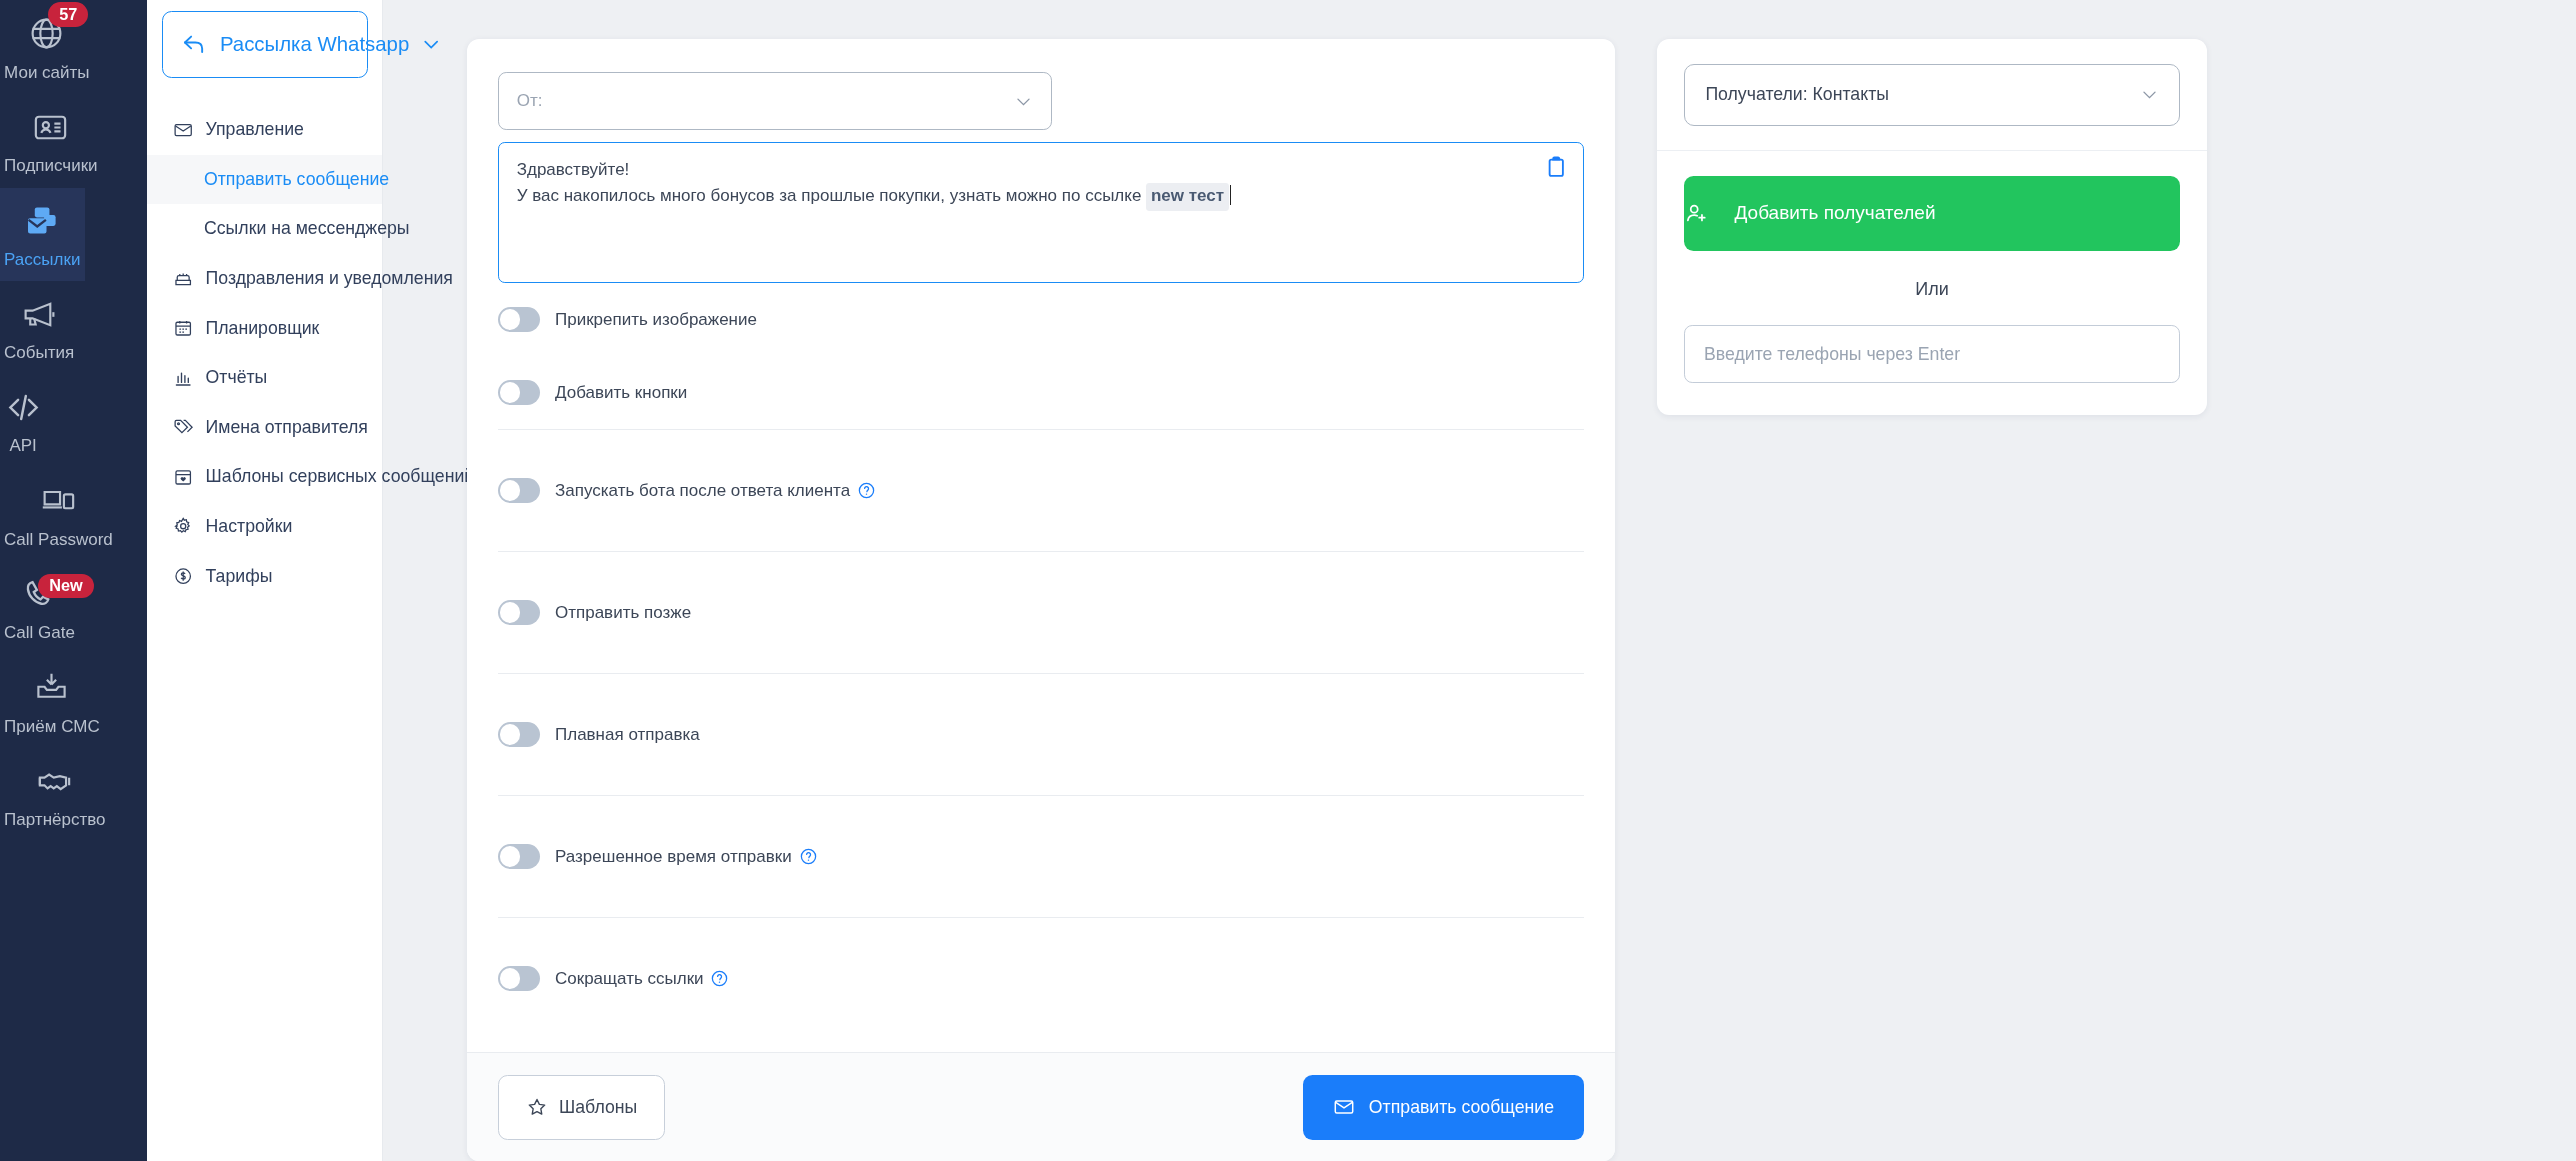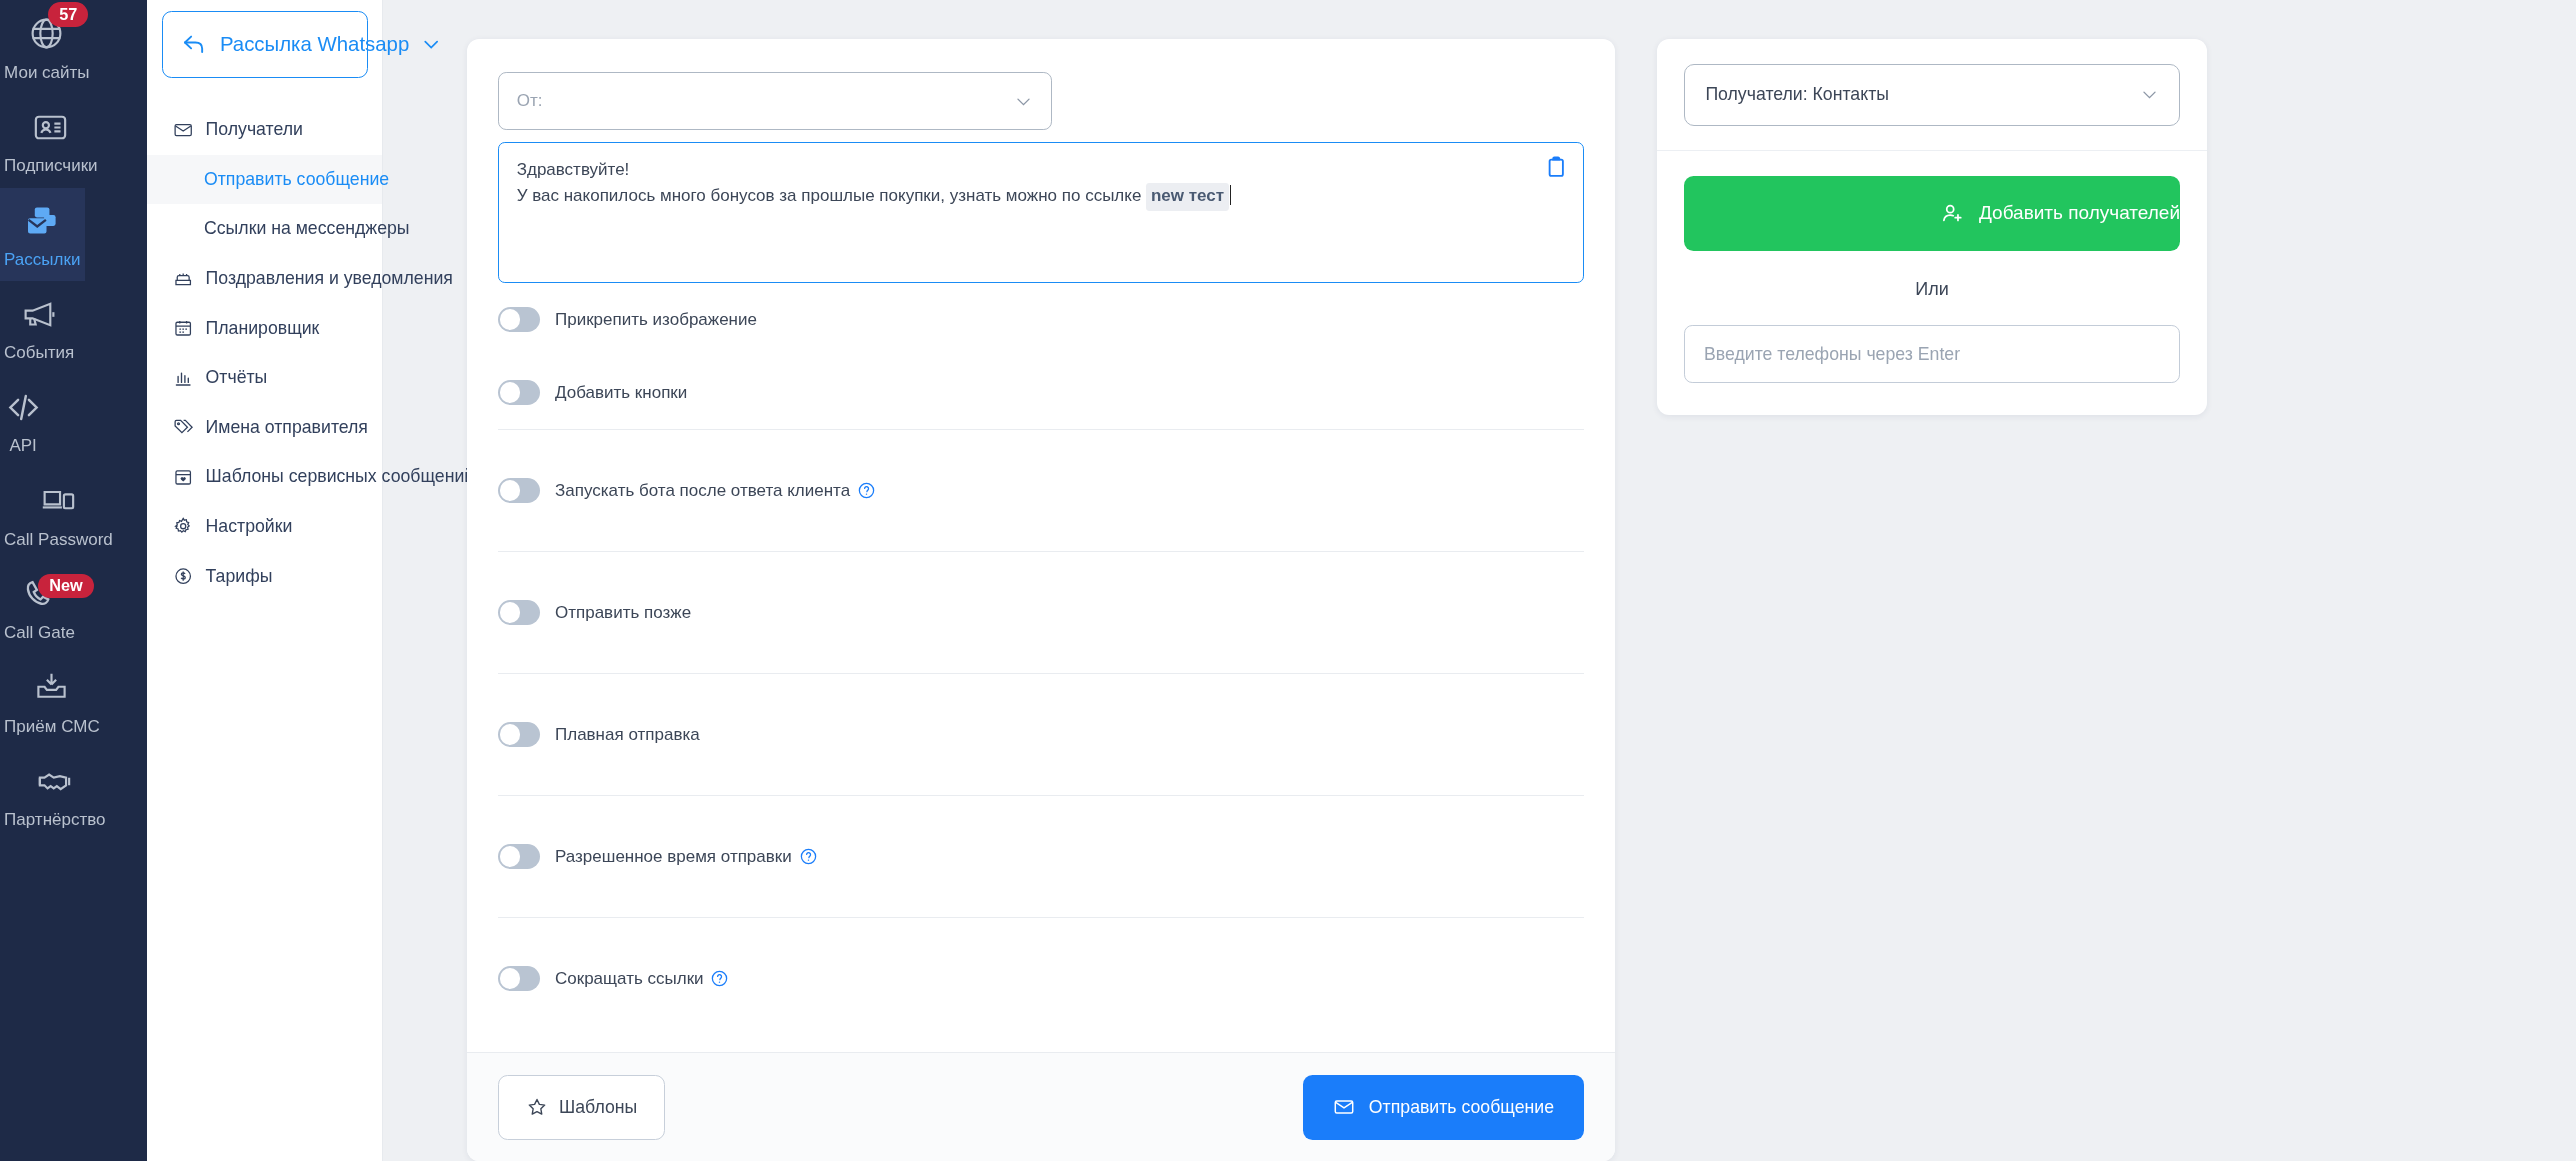--- a/index.html
+++ b/index.html
@@ -208,23 +208,22 @@
   .select-rcpt {
     height: 62px; border: 0.7px solid #aeb8c4; border-radius: 10px;
     display: flex; align-items: center; padding: 0 20.4px; cursor: pointer;
   }
   .select-rcpt .val { flex: 1; font-size: 17.7px; color: #3c4657; }
   .select-rcpt .chev svg { width: 19px; height: 19px; display: block; }
   .rc-body { border-top: 0.7px solid #eceff3; padding: 24.5px 27px 30px; }
   .btn-green {
     width: 100%; height: 75px; border: none; border-radius: 9.5px;
     background: #22c55e; color: #fff; cursor: pointer;
-    display: flex; align-items: center; justify-content: flex-end; gap: 14px;
+    display: flex; align-items: center; justify-content: flex-start; gap: 26px;
     font-size: 19px;
-    padding-left: 20px;
   }
   .btn-green svg { width: 24.5px; height: 24.5px; display: block; }
   .or-text { text-align: center; font-size: 18px; color: #3c4657; margin: 28.5px 0 24.5px; }
   .phones {
     width: 100%; height: 58px;
     border: 0.7px solid #c3ccd8; border-radius: 8.2px;
     font-size: 17.7px; color: #3c4657;
     padding: 0 19px;
     font-family: inherit;
     resize: none; overflow: hidden;
@@ -358,21 +357,21 @@
 
     <div class="subnav-list">
 
       <div class="nav-row">
         <span class="ico">
           <svg viewBox="0 0 24 24" fill="none" stroke="#32405c" stroke-width="1.5">
             <rect x="2.5" y="5.5" width="19" height="13" rx="1.6"></rect>
               <path d="M3 7l9 6 9-6"></path>
           </svg>
         </span>
-        <span>Получатели</span>
+        <span>Управление</span>
       </div>
 
       <div class="nav-sub active">Отправить сообщение</div>
       <div class="nav-sub">Ссылки на мессенджеры</div>
 
       <div class="nav-row">
         <span class="ico">
           <svg viewBox="0 0 24 24" fill="none" stroke="#32405c" stroke-width="1.5">
             <path d="M3.5 14.5h17v5h-17z"></path>
               <path d="M5 14.5v-3.5a2 2 0 012-2h10a2 2 0 012 2v3.5"></path>

